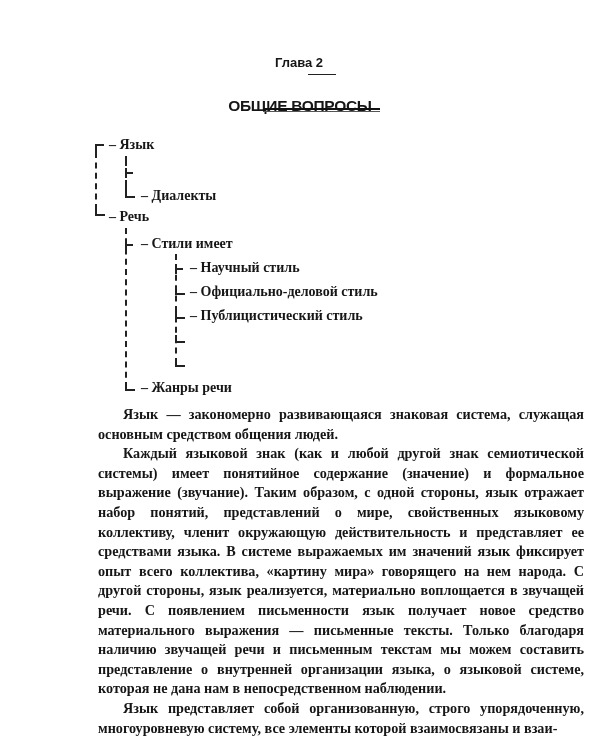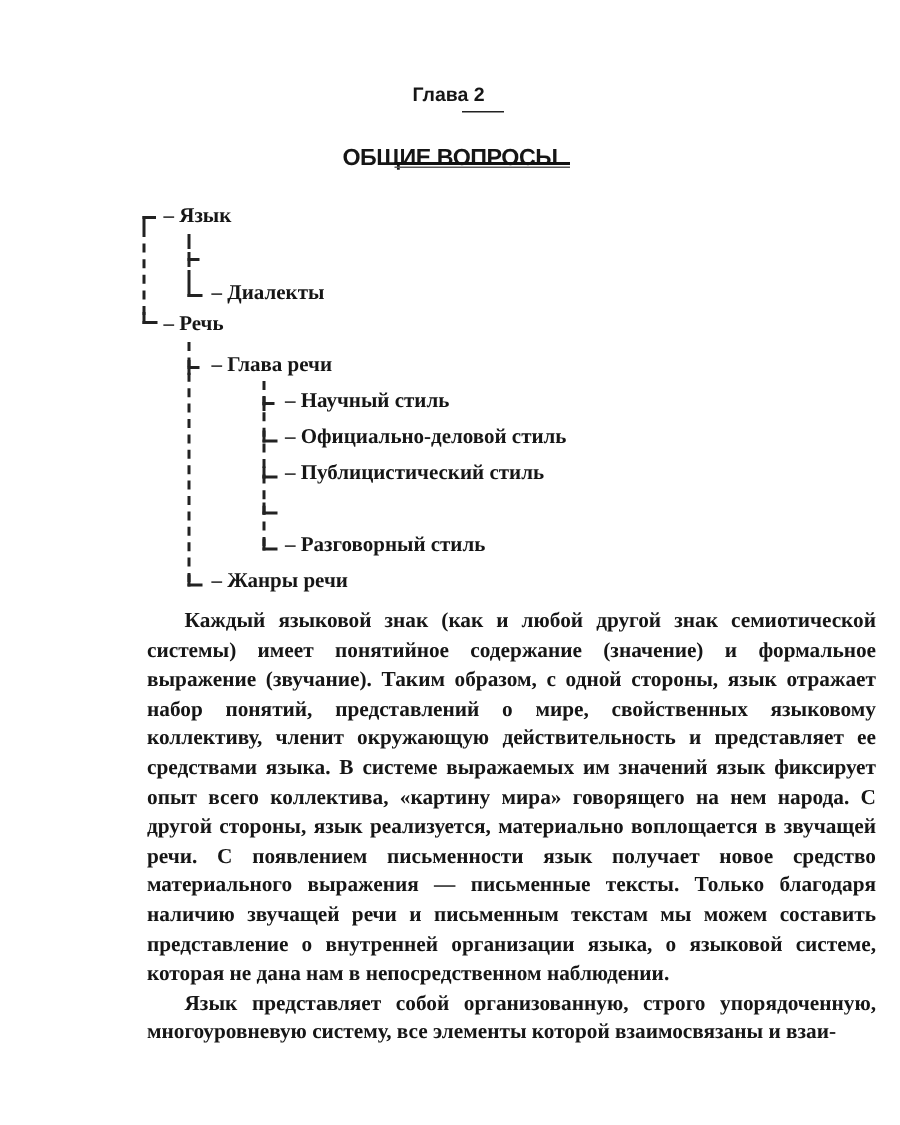--- a/index.html
+++ b/index.html
@@ -55,33 +55,33 @@
   <div class="dash-v" style="left:125px; top:156px; height:10px;"></div>
   <div class="tee" style="left:125px; top:172px;"></div>
   <div class="dash-v" style="left:125px; top:180px; height:10px;"></div>
   <div class="elbow" style="left:125px; top:190px;"></div>
   <div class="node" style="left:141px; top:188px;">– Диалекты</div>
 
   <div class="node" style="left:109px; top:209px;">– Речь</div>
 
   <div class="dash-v" style="left:125px; top:228px; height:160px;"></div>
   <div class="tee" style="left:125px; top:244px;"></div>
-  <div class="node" style="left:141px; top:236px;">– Глава речи</div>
+  <div class="node" style="left:141px; top:236px;">– Стили имеет</div>
 
   <div class="dash-v" style="left:175px; top:254px; height:110px;"></div>
   <div class="tee" style="left:175px; top:268px;"></div>
   <div class="node" style="left:190px; top:260px;">– Научный стиль</div>
   <div class="elbow" style="left:175px; top:287px;"></div>
   <div class="node" style="left:190px; top:284px;">– Официально-деловой стиль</div>
   <div class="elbow" style="left:175px; top:311px;"></div>
   <div class="node" style="left:190px; top:308px;">– Публицистический стиль</div>
   <div class="elbow" style="left:175px; top:335px;"></div>
   <div class="elbow" style="left:175px; top:359px;"></div>
-  <div class="node" style="left:190px; top:356px;">– Разговорный стиль</div>
 
   <div class="elbow" style="left:125px; top:383px;"></div>
   <div class="node" style="left:141px; top:380px;">– Жанры речи</div>
 </div>
 
 <div class="body-text">
+  <p><span class="term">Язык</span><span> — закономерно развивающаяся знаковая система, служащая основным средством общения людей.</span></p>
   <p>Каждый языковой знак (как и любой другой знак семиотической системы) имеет понятийное содержание (значение) и формальное выражение (звучание). Таким образом, с одной стороны, язык отражает набор понятий, представлений о мире, свойственных языковому коллективу, членит окружающую действительность и представляет ее средствами языка. В системе выражаемых им значений язык фиксирует опыт всего коллектива, «картину мира» говорящего на нем народа. С другой стороны, язык реализуется, материально воплощается в звучащей речи. С появлением письменности язык получает новое средство материального выражения — письменные тексты. Только благодаря наличию звучащей речи и письменным текстам мы можем составить представление о внутренней организации языка, о языковой системе, которая не дана нам в непосредственном наблюдении.</p>
   <p>Язык представляет собой организованную, строго упорядоченную, многоуровневую систему, все элементы которой взаимосвязаны и взаи-</p>
 </div>
 
 </body></html>

